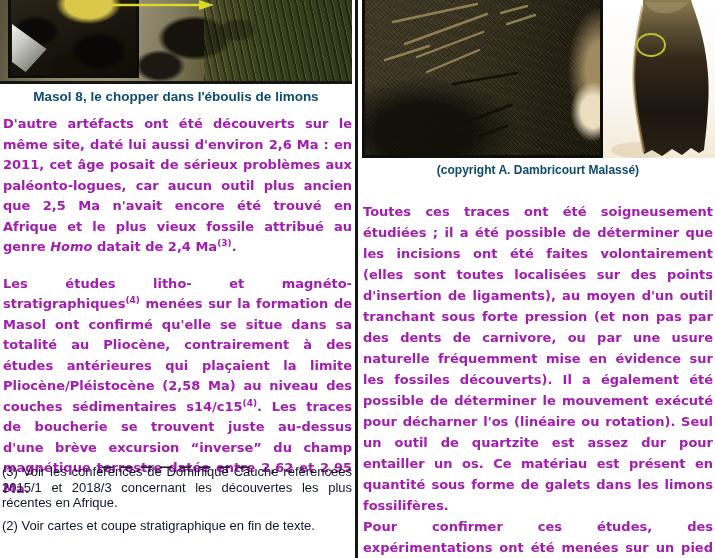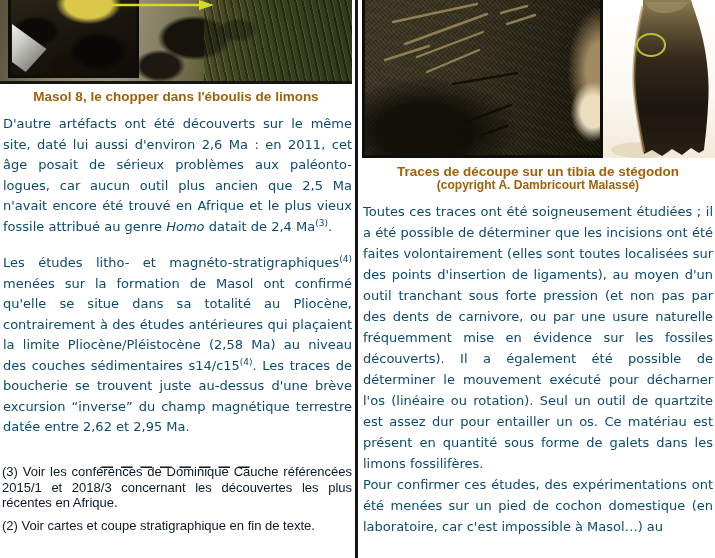--- a/index.html
+++ b/index.html
@@ -37,28 +37,28 @@
       linear-gradient(160deg,#2a2418,#17130d 60%,#100d08);
   }
   .fig-left .trowel {
     position:absolute; left:1px; bottom:2px; width:36px; height:50px;
     background:linear-gradient(135deg,#f2f2ee 0%,#c9c9c4 35%,#8e8e88 70%,#5f5f5a 100%);
     clip-path:polygon(0 2%, 96% 52%, 38% 98%, 0 78%);
   }
   .fig-left .arrow { position:absolute; left:112px; top:0; }
 
   
-  .caption { position:absolute; text-align:center; font-family:"Liberation Sans",sans-serif; color:#a16207; }
+  .caption { position:absolute; text-align:center; font-family:"Liberation Sans",sans-serif; color:#0c4a6e; }
   .caption .c1 { font-size:13.5px; font-weight:bold; line-height:15px; }
   .caption .c2 { font-size:12px;  font-weight:bold; line-height:13px; }
   .caption-left  { left:0;   top:89px;  width:352px; }
   .caption-right { left:362px; top:164px; width:352px; }
 
   
-  .bodytext { font-family:"DejaVu Sans",sans-serif; font-size:13px; text-align:justify; color:#0c4a6e; }
+  .bodytext { font-family:"DejaVu Sans",sans-serif; font-size:13px; text-align:justify; color:#a21caf;font-weight:bold; }
   .body-left  { position:absolute; left:3px;  top:114px; width:349px; line-height:20.5px; }
   .body-left p + p { margin-top:16px; }
   .body-right { position:absolute; left:363px; top:201px; width:350px; line-height:21px; }
   .body-right p + p { }
   .bodytext sup { font-size:9px; line-height:0; vertical-align:super; }
   .bodytext i { font-style:italic; }
 
   
   .dash-sep {
     position:absolute; left:0; top:459px; width:352px; text-align:center;
@@ -160,21 +160,20 @@
                  L96,153 L88,148 L79,155 L69,149 L59,156 L49,150 L41,154
                  C37,132 32,108 31,84 C30,58 35,26 40,8 Z" fill="url(#boneGrad)"></path>
         <path d="M40,6 C35,28 30,58 31,84 C32,108 37,132 41,152" fill="none" stroke="#a5894f" stroke-width="3" opacity="0.6"></path>
         <path d="M42,2 L86,2 C80,10 70,14 58,13 C50,12 44,8 42,2 Z" fill="#9a8a60" opacity="0.8"></path>
         <ellipse cx="48" cy="45" rx="14" ry="11" fill="none" stroke="#b9c234" stroke-width="2"></ellipse>
       </svg>
     </div>
   </div>
 
   <div class="caption caption-right">
-    <div class="c1">Traces de découpe sur un tibia de stégodon</div>
     <div class="c2">(copyright A. Dambricourt Malassé)</div>
   </div>
 
   <div class="bodytext body-right">
     <p>Toutes ces traces ont été soigneusement étudiées ; il a été possible de déterminer que les incisions ont été faites volontairement (elles sont toutes localisées sur des points d'insertion de ligaments), au moyen d'un outil tranchant sous forte pression (et non pas par des dents de carnivore, ou par une usure naturelle fréquemment mise en évidence sur les fossiles découverts). Il a également été possible de déterminer le mouvement exécuté pour décharner l'os (linéaire ou rotation). Seul un outil de quartzite est assez dur pour entailler un os. Ce matériau est présent en quantité sous forme de galets dans les limons fossilifères.</p>
     <p>Pour confirmer ces études, des expérimentations ont été menées sur un pied de cochon domestique (en laboratoire, car c'est impossible à Masol…) au</p>
   </div>
 
 </div>
 

